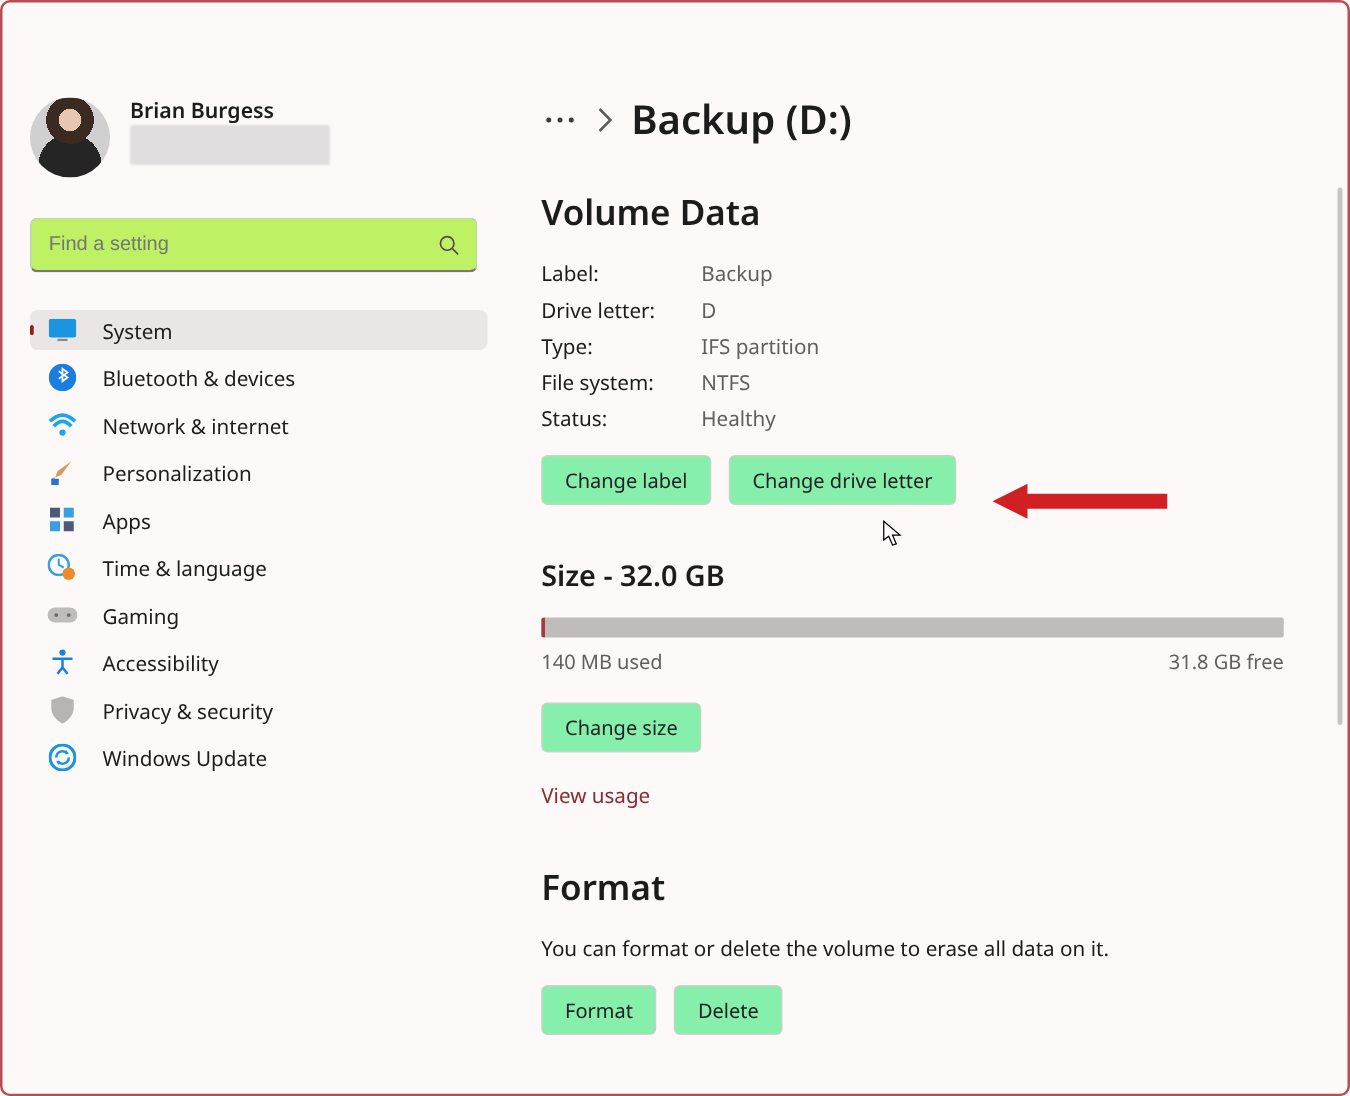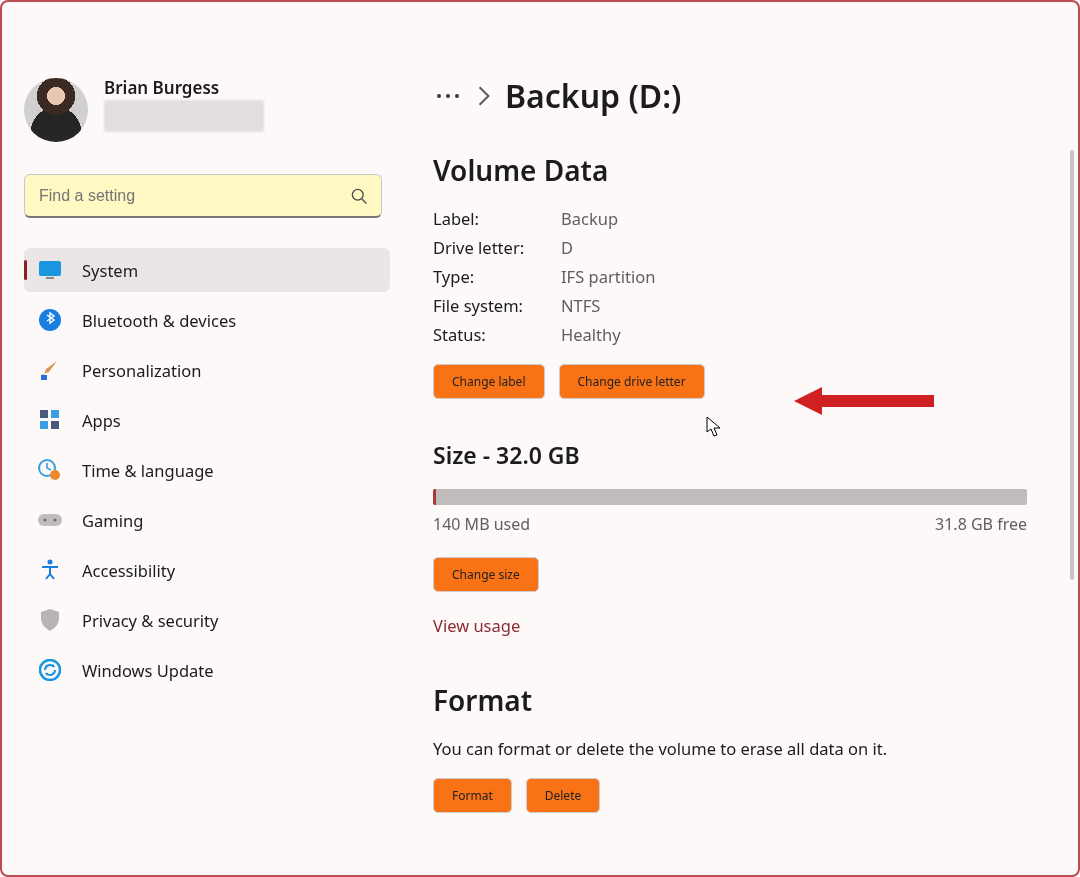--- a/index.html
+++ b/index.html
@@ -98,21 +98,21 @@
     margin-top: 2px;
     border-radius: 2px;
   }
   .search {
     position: relative;
     width: 358px;
     height: 44px;
     border: 1px solid #c9c5c5;
     border-bottom: 2px solid #7a7676;
     border-radius: 6px;
-    background: #fef9c3;
+    background: #bef264;
     display: flex;
     align-items: center;
     padding: 0 12px;
   }
   .search input {
     border: none; outline: none; background: transparent;
     flex: 1;
     font-size: 16px;
     color: #6a6a6a;
   }
@@ -121,21 +121,21 @@
     margin-top: 30px;
     display: flex; flex-direction: column;
     gap: 0px;
     width: 366px;
   }
   .nav-item {
     position: relative;
     display: flex;
     align-items: center;
     gap: 20px;
-    height: 44px;
+    height: 32px;
     padding: 0 14px 0 14px;
     border-radius: 6px;
     font-size: 16.5px;
     margin-bottom: 6px;
   }
   .nav-item.selected {
     background: var(--sel-bg);
   }
   .nav-item.selected::before {
     content: "";
@@ -189,23 +189,23 @@
     font-size: 28px;
     font-weight: 600;
     margin: 0 0 18px 0;
   }
   .kv { display:flex; gap:0; margin-bottom:6px; font-size:16.5px; }
   .kv .k { width: 128px; }
   .kv .v { color: var(--muted); }
   .btn-row { display:flex; gap:14px; margin-top:18px; }
   button.btn {
     font: inherit;
-    font-size: 12px;
+    font-size: 16px;
     padding: 8px 18px;
-    background: #f97316;
+    background: #86efac;
     border: 1px solid var(--btn-border);
     border-radius: 5px;
     color: #222;
     cursor: pointer;
   }
   .size-title {
     font-size: 23px; font-weight:600;
     margin-top: 40px; margin-bottom: 18px;
   }
   .bar {
@@ -289,20 +289,30 @@
           <span>System</span>
         </div>
         <div class="nav-item">
           <span class="nav-icon">
             <svg width="22" height="22">
                 <circle cx="11" cy="11" r="11" fill="#1a7de0"></circle>
                 <path d="M8 6l7 5-4 3V4l4 3-7 5" stroke="#fff" stroke-width="1.4" fill="none"></path>
               </svg>
           </span>
           <span>Bluetooth &amp; devices</span>
+        </div>
+        <div class="nav-item">
+          <span class="nav-icon">
+            <svg width="24" height="20" viewBox="0 0 24 20">
+                <path d="M2 7 Q12 -3 22 7" stroke="#1aa6e8" stroke-width="3" fill="none"></path>
+                <path d="M5 11 Q12 3 19 11" stroke="#1aa6e8" stroke-width="3" fill="none"></path>
+                <circle cx="12" cy="16" r="2.5" fill="#1aa6e8"></circle>
+              </svg>
+          </span>
+          <span>Network &amp; internet</span>
         </div>
         <div class="nav-item">
           <span class="nav-icon">
             <svg width="22" height="22">
                 <path d="M4 18l3-8 11-8-8 11-8 3z" fill="#d89a55"></path>
                 <rect x="2" y="16" width="6" height="5" fill="#2a6fe0"></rect>
               </svg>
           </span>
           <span>Personalization</span>
         </div>

